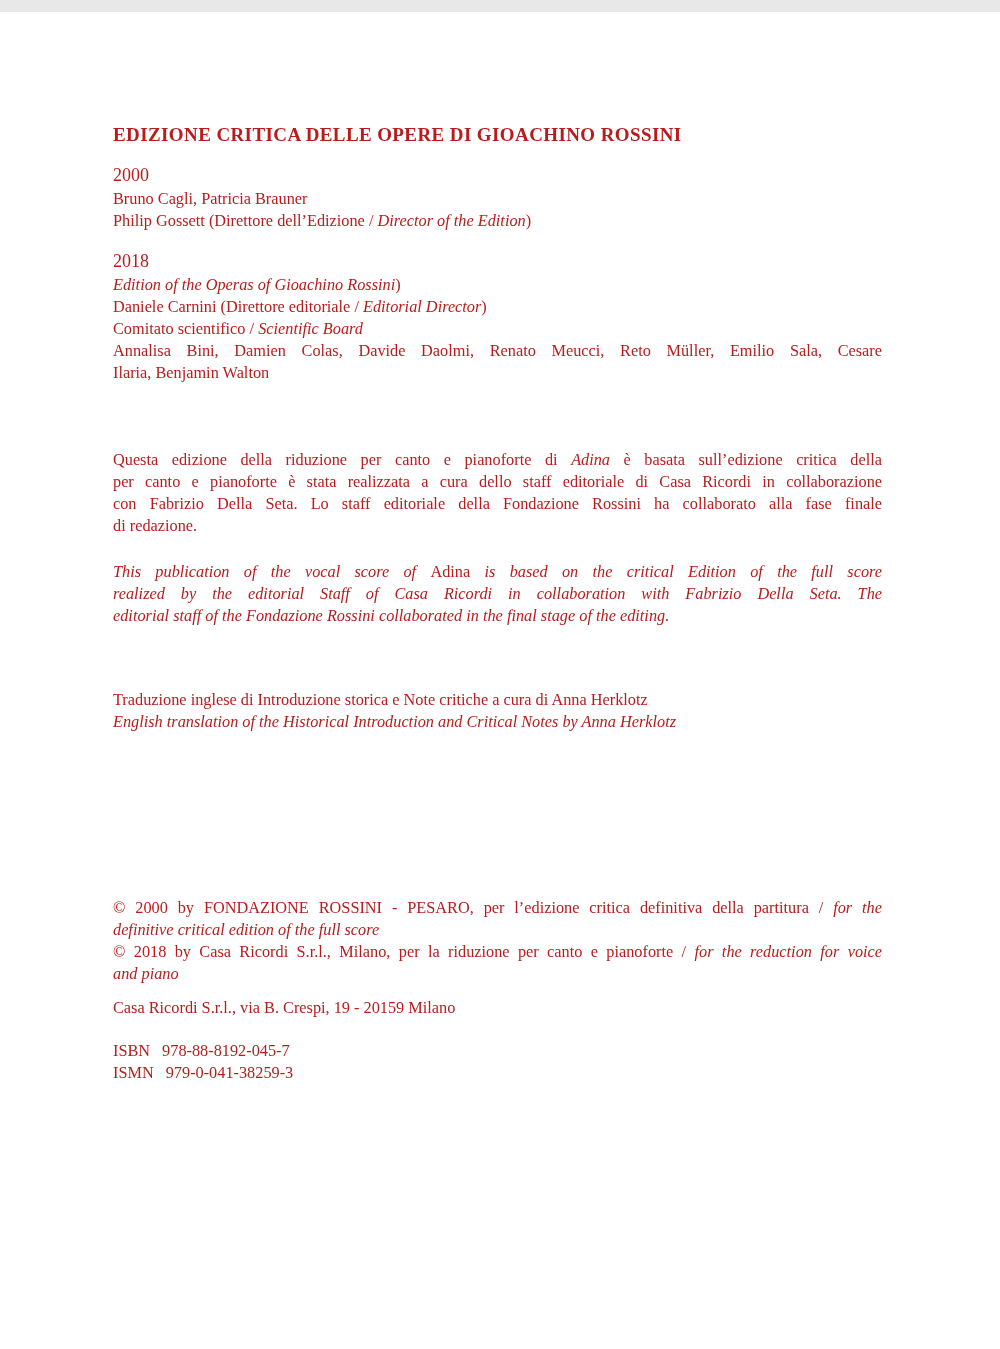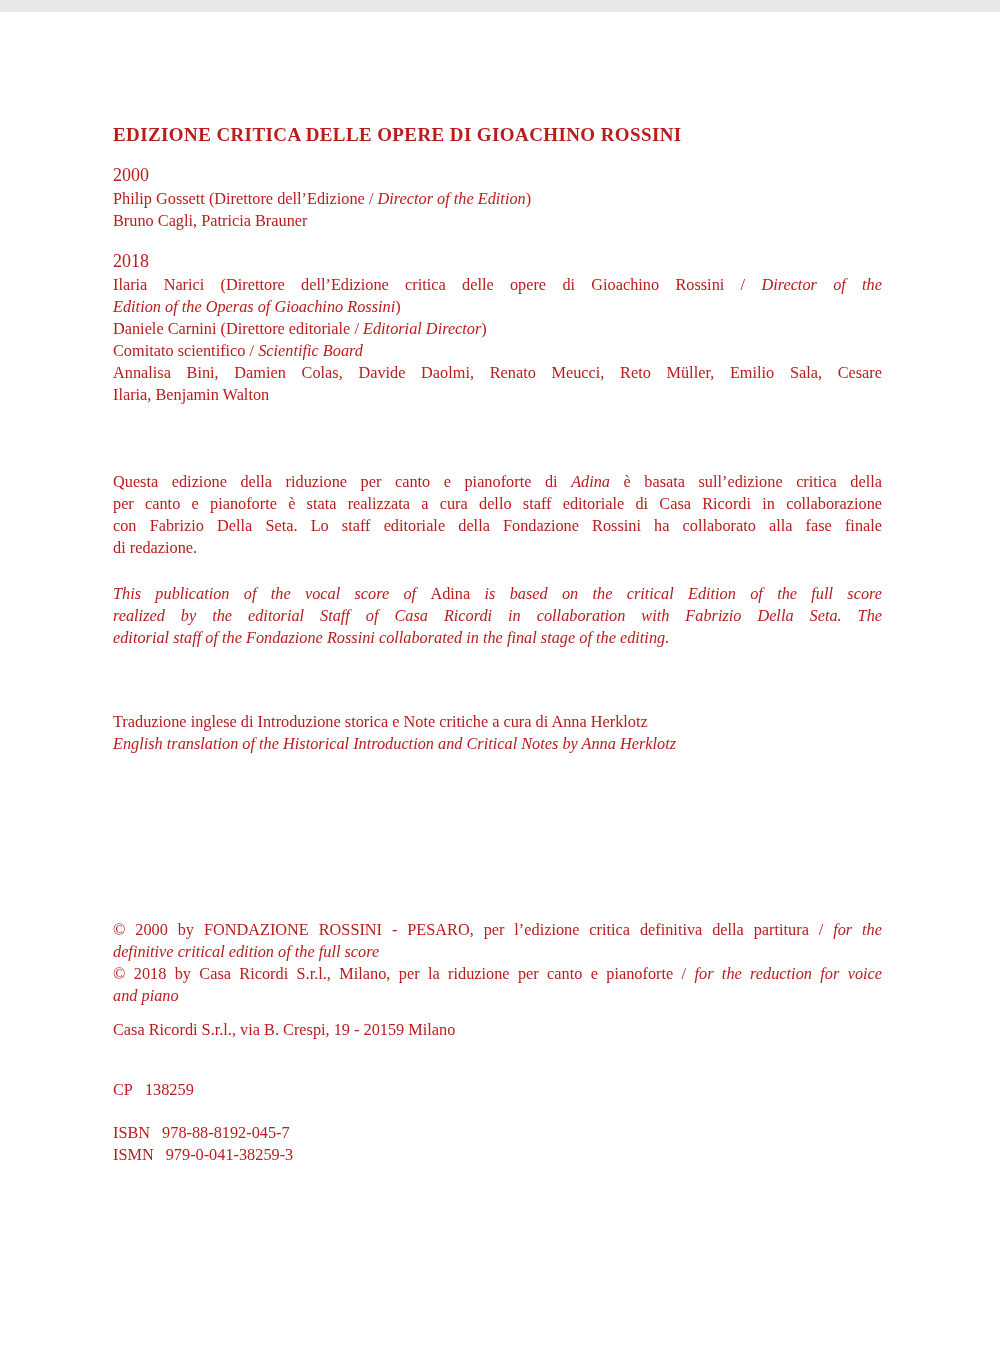--- a/index.html
+++ b/index.html
@@ -40,27 +40,26 @@
 </style>
 </head>
 <body>
 
 <div class="page">
 
   <h1 class="title">EDIZIONE CRITICA DELLE OPERE DI GIOACHINO ROSSINI</h1>
 
   <section>
     <h2 class="year">2000</h2>
+    <p class="line">Bruno Cagli, Patricia Brauner</p>
     <p class="line"><span>Philip Gossett (Direttore dell’Edizione / </span><span class="i">Director of the Edition</span><span>)</span></p>
-    <p class="line">Bruno Cagli, Patricia Brauner</p>
   </section>
 
   <section>
     <h2 class="year">2018</h2>
-    <p class="jl"><span>Ilaria Narici (Direttore dell’Edizione critica delle opere di Gioachino Rossini / </span><span class="i">Director of the</span></p>
     <p class="line"><span class="i">Edition of the Operas of Gioachino Rossini</span><span>)</span></p>
     <p class="line"><span>Daniele Carnini (Direttore editoriale / </span><span class="i">Editorial Director</span><span>)</span></p>
     <p class="line"><span>Comitato scientifico / </span><span class="i">Scientific Board</span></p>
     <p class="jl">Annalisa Bini, Damien Colas, Davide Daolmi, Renato Meucci, Reto Müller, Emilio Sala, Cesare</p>
     <p class="line">Ilaria, Benjamin Walton</p>
   </section>
 
   <section class="note-it">
     <p class="jl"><span>Questa edizione della riduzione per canto e pianoforte di </span><span class="i">Adina</span><span> è basata sull’edizione critica della</span></p>
     <p class="jl">per canto e pianoforte è stata realizzata a cura dello staff editoriale di Casa Ricordi in collaborazione</p>
@@ -83,20 +82,19 @@
     <p class="jl"><span>© 2000 by FONDAZIONE ROSSINI - PESARO, per l’edizione critica definitiva della partitura / </span><span class="i">for the</span></p>
     <p class="line i">definitive critical edition of the full score</p>
     <p class="jl"><span>© 2018 by Casa Ricordi S.r.l., Milano, per la riduzione per canto e pianoforte / </span><span class="i">for the reduction for voice</span></p>
     <p class="line i">and piano</p>
   </section>
 
   <section class="rights">
     <p class="line">Casa Ricordi S.r.l., via B. Crespi, 19 - 20159 Milano</p>
   </section>
 
-  <p class="line cp-block"><span>CP</span><span class="id-value">138259</span></p>
 
   <section class="isbn-block">
     <p class="line"><span>ISBN</span><span class="id-value">978-88-8192-045-7</span></p>
     <p class="line"><span>ISMN</span><span class="id-value">979-0-041-38259-3</span></p>
   </section>
 
 </div>
 
 </body></html>

